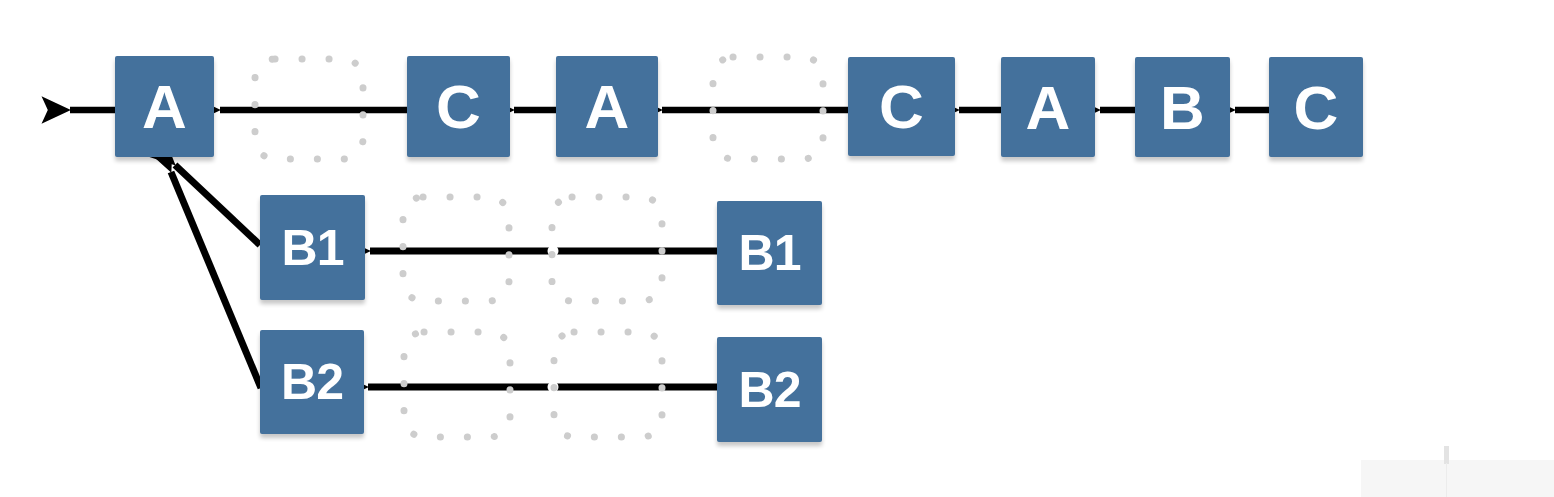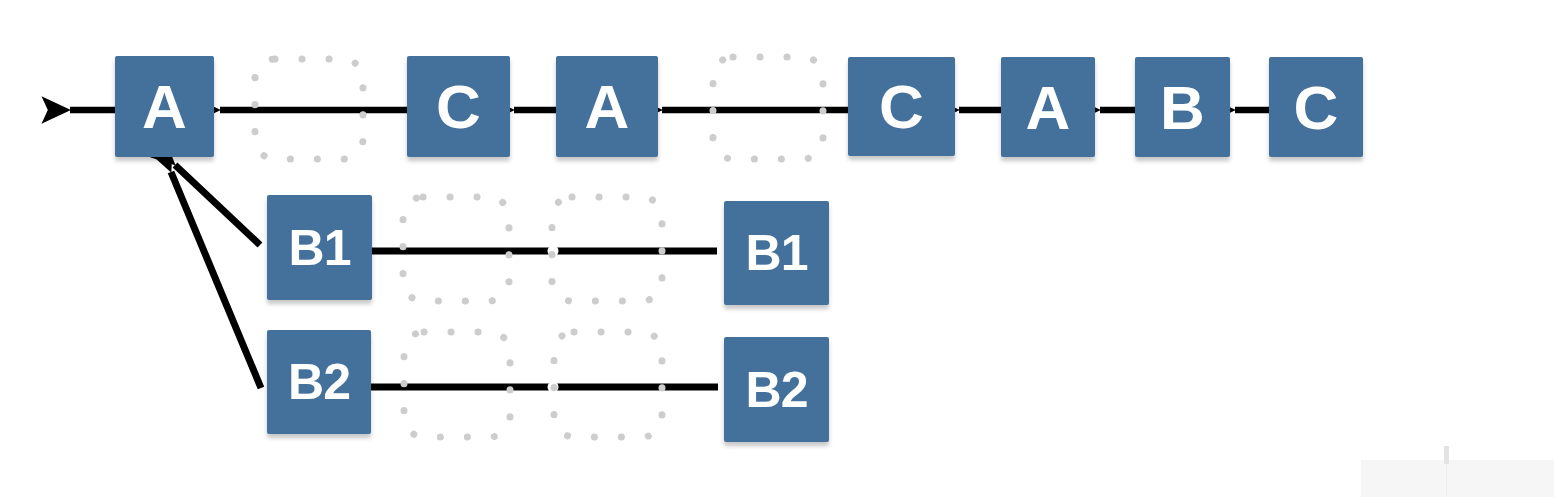--- a/index.html
+++ b/index.html
@@ -22,21 +22,21 @@
     position: absolute;
     display: flex; align-items: center; justify-content: center;
     background: #44719C;
     color: #ffffff;
     font-weight: bold;
     border-radius: 2px;
     box-shadow: 0 4px 4px rgba(0,0,0,0.22);
     user-select: none;
   }
   .node.single { font-size: 62px; }
-  .node.double { font-size: 50px; letter-spacing: -1px; margin-left: 7px; }
+  .node.double { font-size: 50px; letter-spacing: -1px; }
   .corner-shade {
     position: absolute;
     left: 1361px; top: 460px;
     width: 193px; height: 37px;
     background: #f6f6f6;
   }
   .cursor-artifact {
     position: absolute;
     left: 1444px; top: 446px;
     width: 5px; height: 18px;

